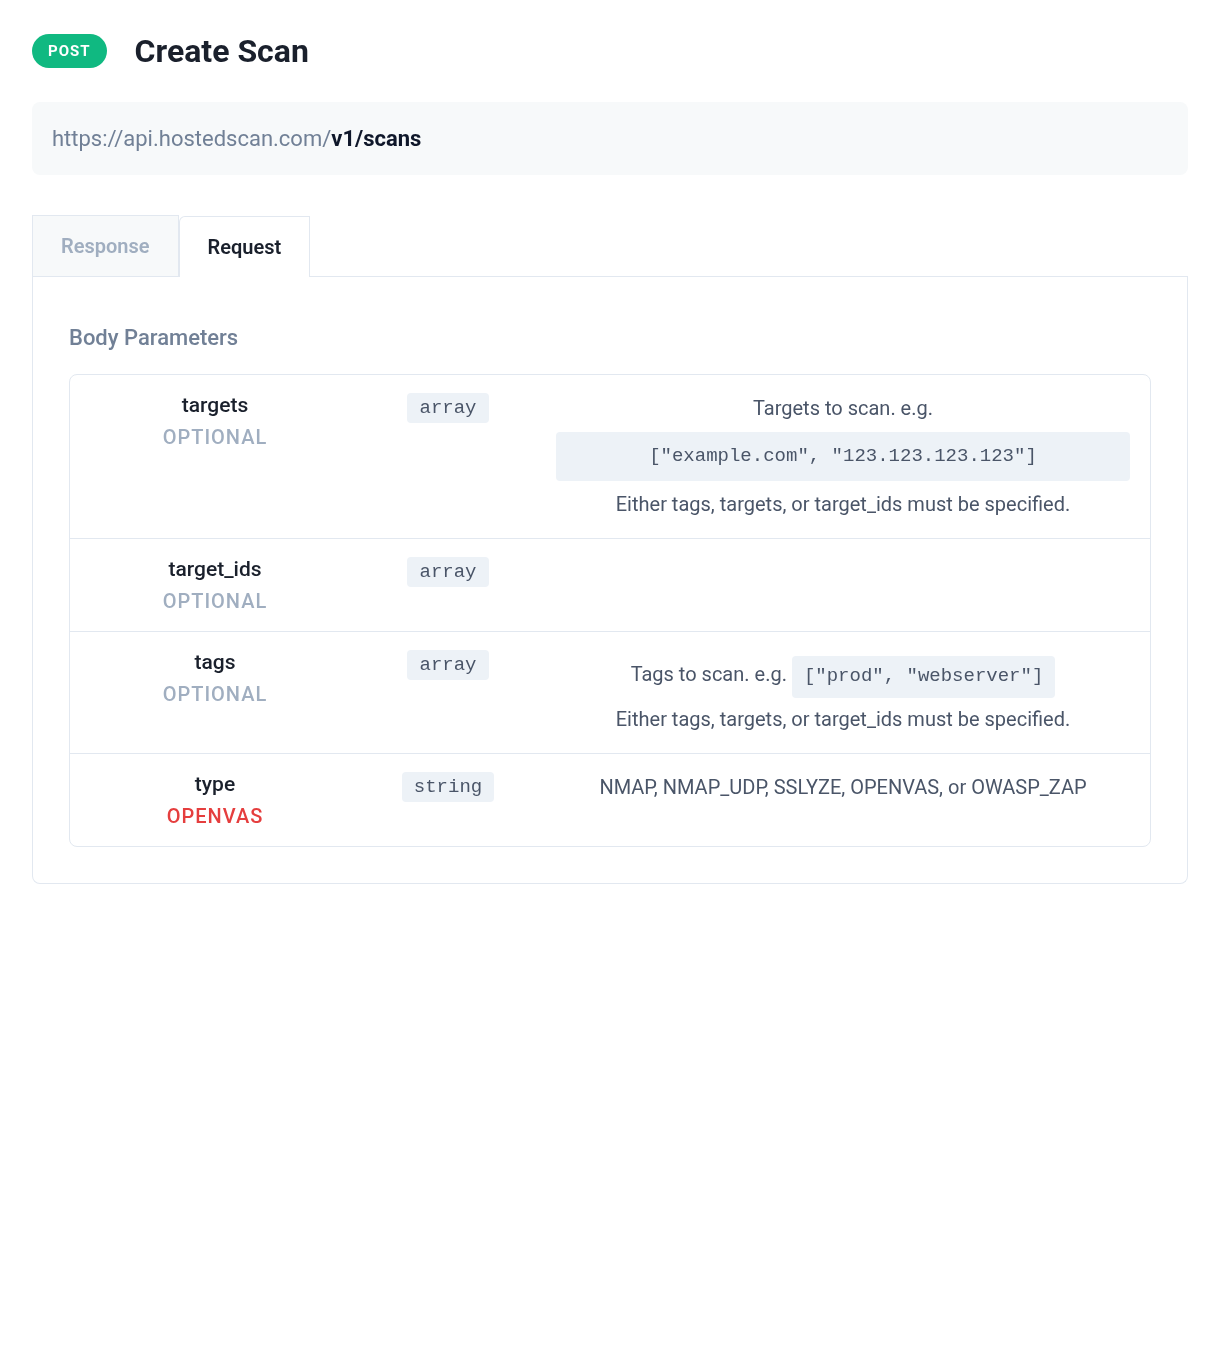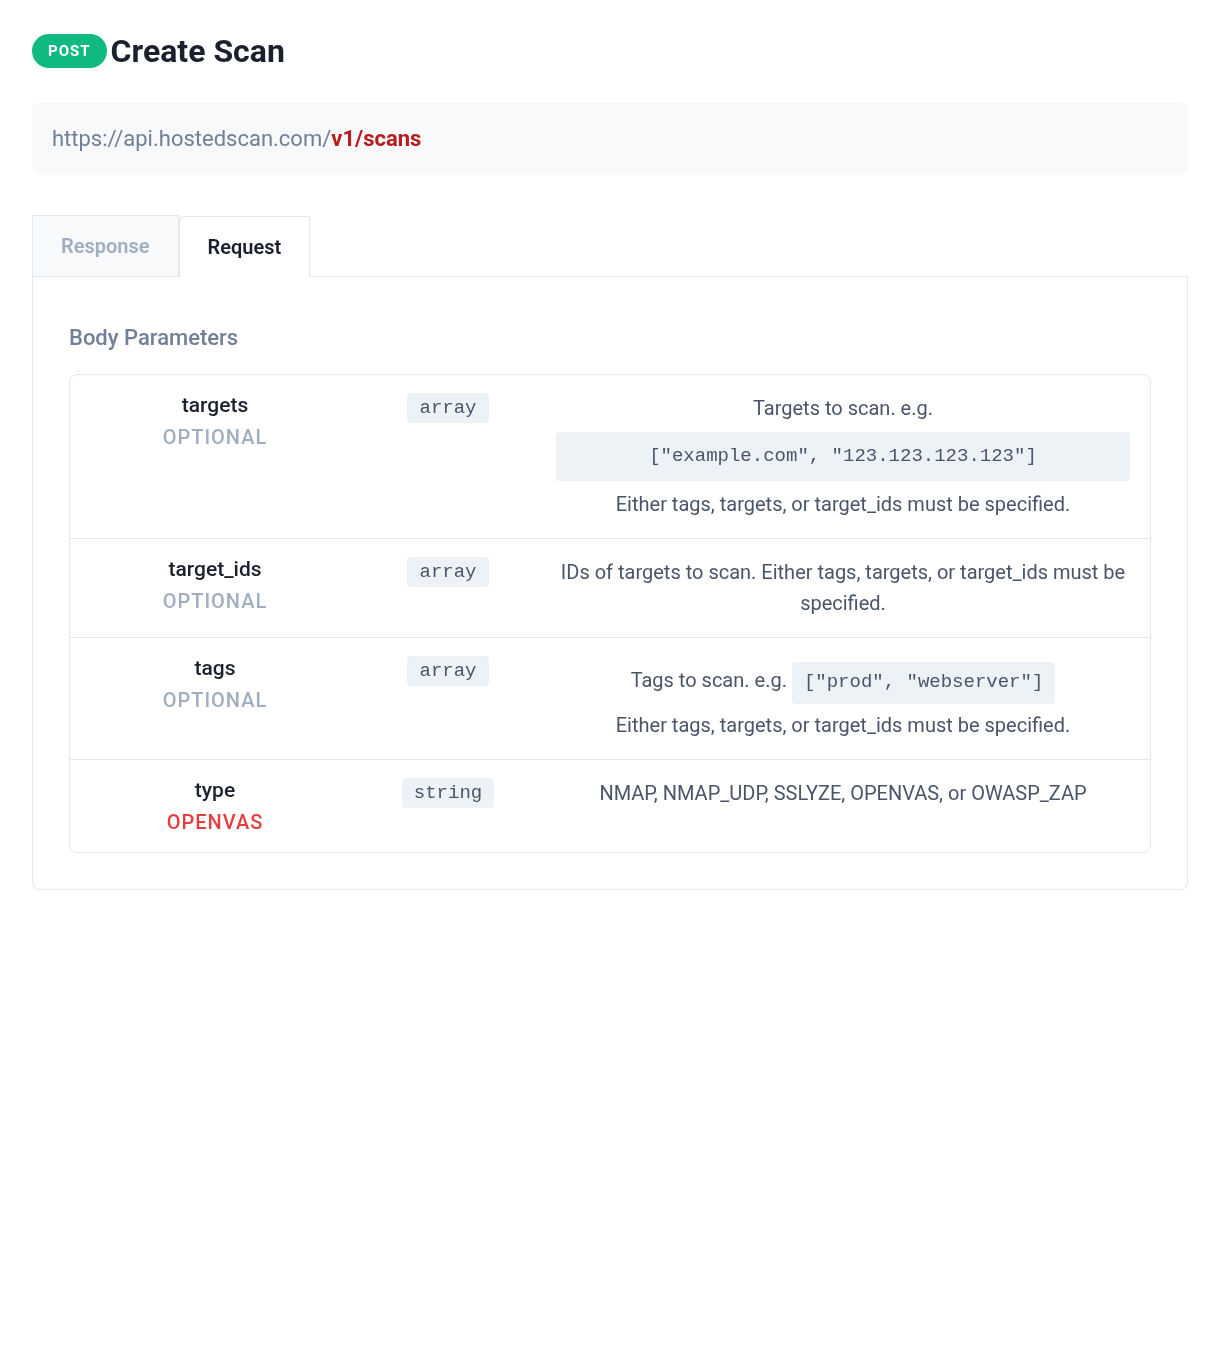--- a/index.html
+++ b/index.html
@@ -10,21 +10,21 @@
     body {
       font-family: -apple-system, BlinkMacSystemFont, "Segoe UI", Roboto, "Helvetica Neue", Arial, sans-serif;
       background: #ffffff;
       padding: 32px;
       color: #1a202c;
       width: 1220px;
     }
     .header {
       display: flex;
       align-items: center;
-      gap: 4px;
+      gap: 28px;
       margin-bottom: 32px;
     }
     .method-badge {
       background: #10b981;
       color: #ffffff;
       font-weight: 700;
       font-size: 15px;
       letter-spacing: 1px;
       padding: 8px 16px;
       border-radius: 20px;
@@ -38,21 +38,21 @@
       background: #f7f9fa;
       border-radius: 8px;
       padding: 24px 20px;
       font-size: 22px;
       margin-bottom: 40px;
     }
     .url-base {
       color: #718096;
     }
     .url-path {
-      color: #b91c1c;
+      color: #0f172a;
       font-weight: 700;
     }
     .tabs {
       display: flex;
       border-bottom: 1px solid #e2e8f0;
       margin-bottom: 0;
     }
     .tab {
       padding: 18px 28px;
       font-size: 20px;
@@ -198,23 +198,20 @@
     </div>
 
     <div class="param-row">
       <div class="param-name-col">
         <div class="param-name">target_ids</div>
         <div class="param-required optional">OPTIONAL</div>
       </div>
       <div class="param-type-col">
         <span class="type-badge">array</span>
       </div>
-      <div class="param-desc-col">
-        <span>IDs of targets to scan. Either tags, targets, or target_ids must be specified.</span>
-      </div>
     </div>
 
     <div class="param-row">
       <div class="param-name-col">
         <div class="param-name">tags</div>
         <div class="param-required optional">OPTIONAL</div>
       </div>
       <div class="param-type-col">
         <span class="type-badge">array</span>
       </div>

